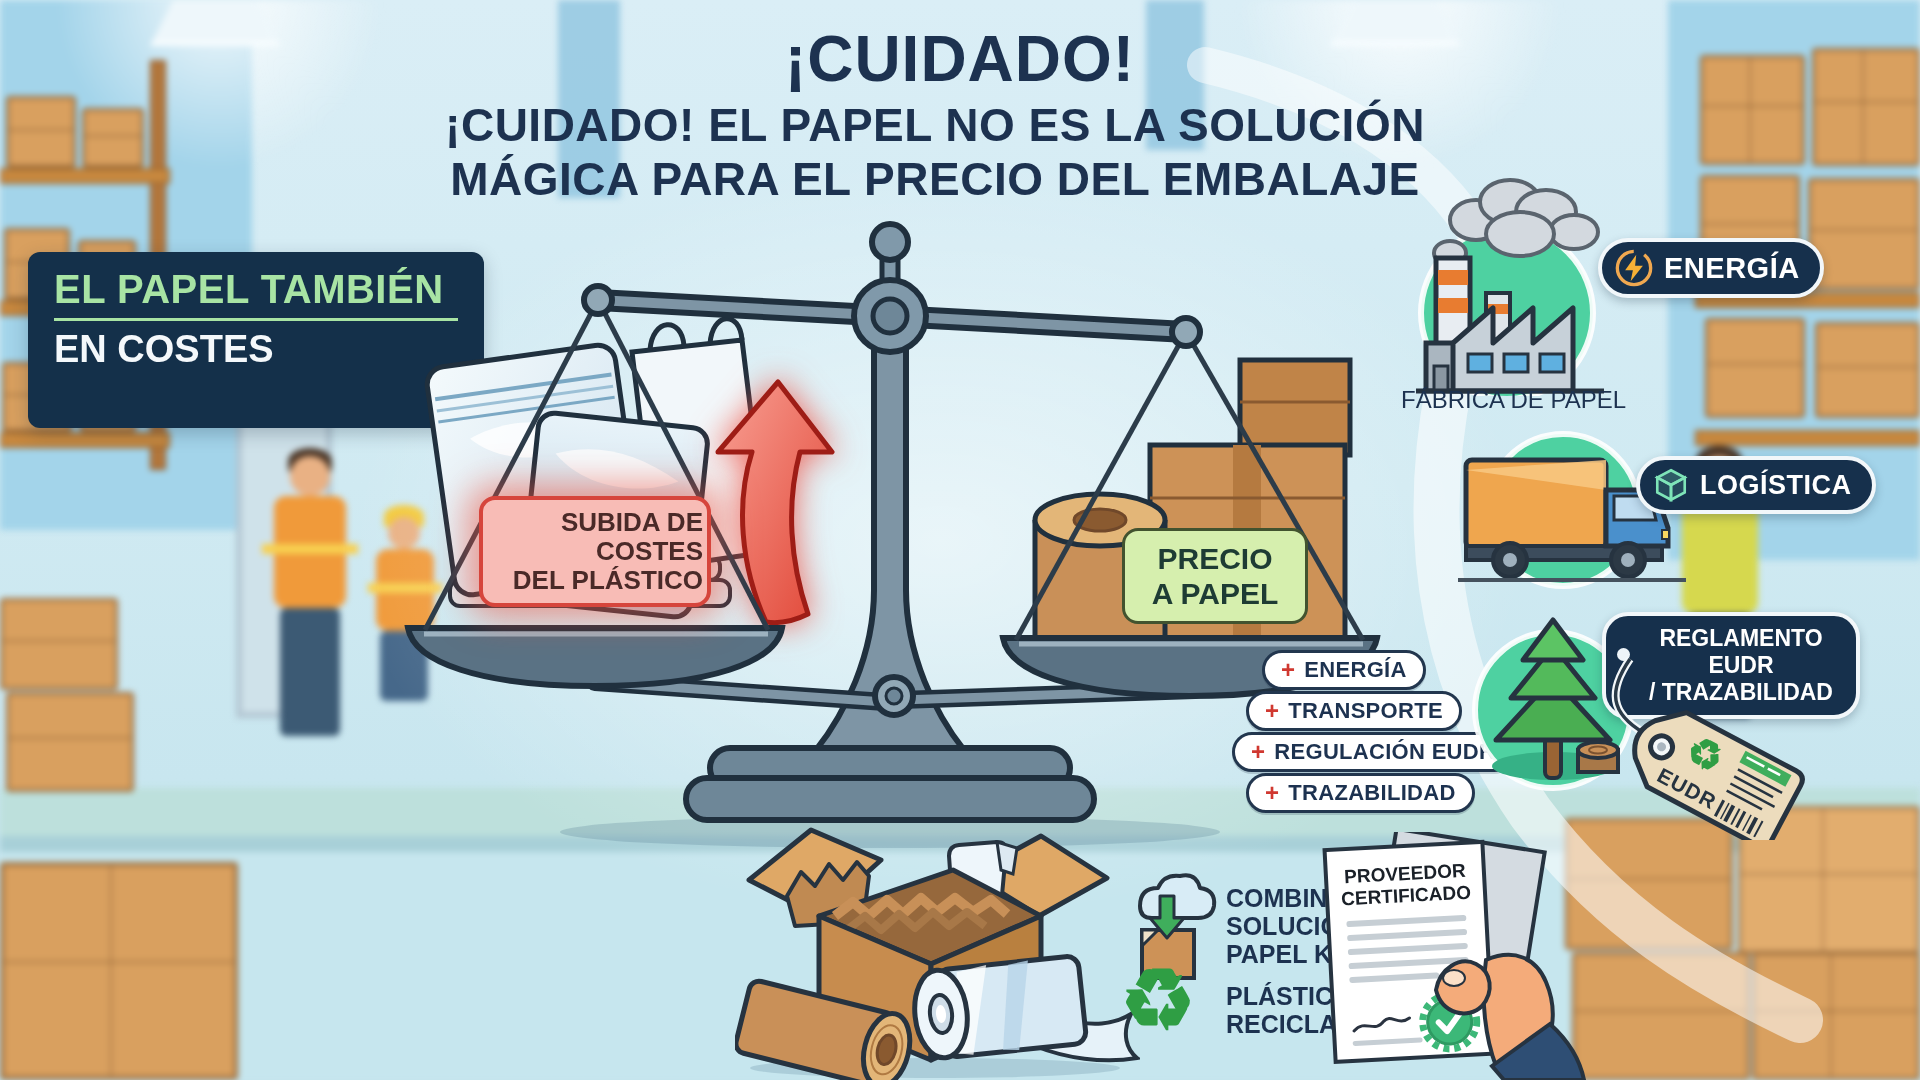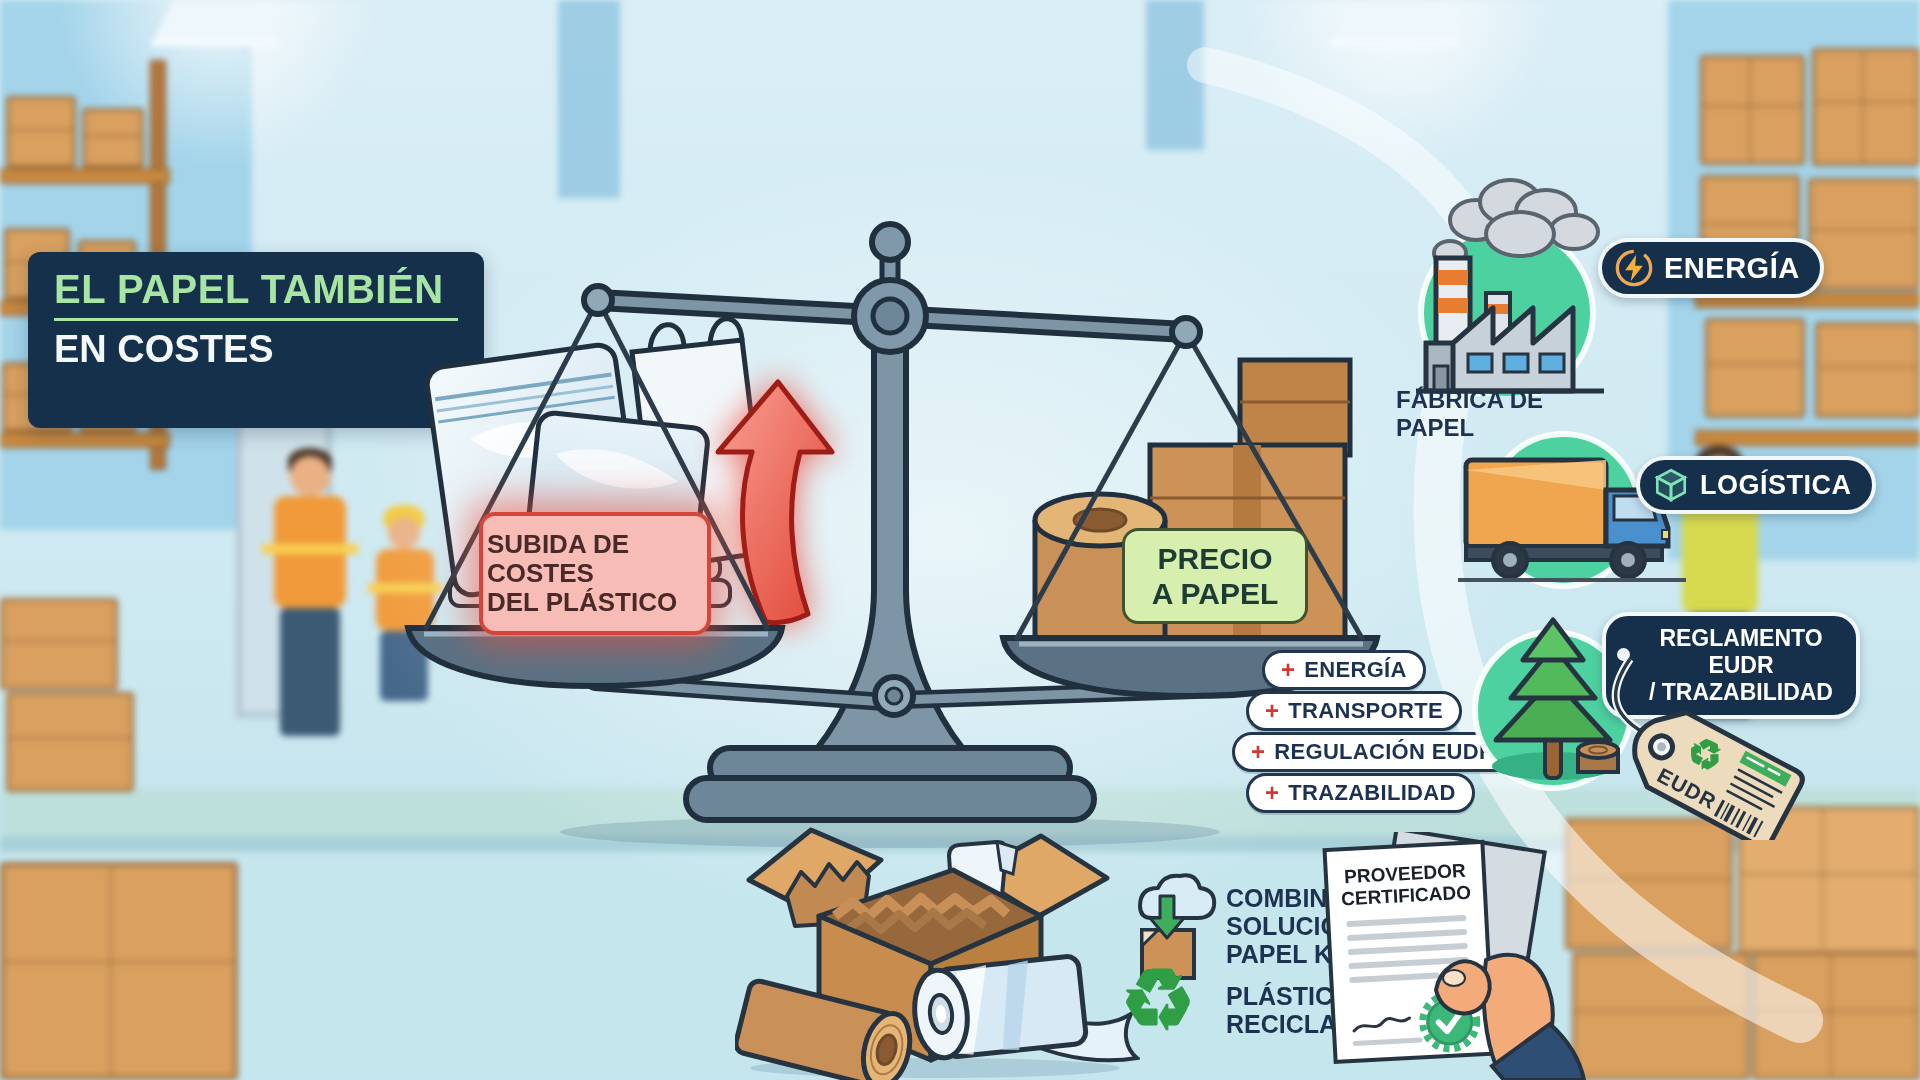--- a/index.html
+++ b/index.html
@@ -43,39 +43,39 @@
 
   
   .left-badge{position:absolute;left:28px;top:252px;width:456px;height:176px;
     background:#14304a;border-radius:12px;padding:14px 26px 10px 26px;
     box-shadow:0 6px 18px rgba(20,40,60,.25);}
   .left-badge .hl{color:#a8e4a4;font-size:40px;line-height:46px;font-weight:800;letter-spacing:.5px;}
   .left-badge .rule{height:3px;background:#a8e4a4;border:none;margin:6px 0 7px 0;}
   .left-badge .wl{color:#f4f8fb;font-size:38px;line-height:43px;font-weight:800;}
 
   
-  .label-red{position:absolute;left:479px;top:512px;width:232px;text-align:left;
-    background:#f8bcb6;border:4px solid #d6453c;border-radius:16px;padding:14px 4px;
+  .label-red{position:absolute;left:479px;top:496px;width:232px;text-align:right;
+    background:#f8bcb6;border:4px solid #d6453c;border-radius:16px;padding:8px 4px;
     font-size:26px;line-height:29px;font-weight:800;color:#4a2a28;
     box-shadow:0 0 34px 12px rgba(238,80,60,.55);}
   .label-red span{display:block;}
   .label-green{position:absolute;left:1122px;top:528px;width:186px;text-align:center;
     background:#d6efae;border:3px solid #42532f;border-radius:16px;padding:10px 4px;
     font-size:30px;line-height:35px;font-weight:800;color:#1e3c34;}
   .label-green span{display:block;}
 
   
   .pill{position:absolute;display:inline-flex;align-items:center;gap:9px;background:#ffffff;
     border:3px solid #22364e;border-radius:999px;padding:3px 16px;
     font-size:22px;font-weight:800;color:#1d3250;letter-spacing:.3px;
     box-shadow:0 2px 0 rgba(30,50,70,.2);white-space:nowrap;}
   .pill .plus{color:#d03830;font-weight:900;font-size:24px;}
 
   
-  .icon-label{position:absolute;text-align:left;font-size:24px;font-weight:700;color:#1d3250;}
+  .icon-label{position:absolute;text-align:right;font-size:24px;font-weight:400;color:#1d3250;}
   .dark-badge{position:absolute;display:inline-flex;align-items:center;gap:10px;
     background:#16304c;border:4px solid #f2f7fa;border-radius:999px;
     padding:6px 20px 6px 12px;color:#ffffff;font-weight:800;letter-spacing:.5px;white-space:nowrap;
     box-shadow:0 4px 10px rgba(20,40,60,.25);}
   .dark-badge.energy{left:1598px;top:238px;font-size:29px;}
   .dark-badge.logi{left:1636px;top:456px;font-size:27px;}
   .reg-badge{position:absolute;left:1602px;top:612px;width:258px;background:#16304c;
     border:4px solid #f2f7fa;border-radius:26px;padding:9px 8px 9px 28px;text-align:center;
     color:#ffffff;font-size:23px;line-height:27px;font-weight:800;
     box-shadow:0 4px 10px rgba(20,40,60,.25);}
@@ -165,20 +165,25 @@
     <div class="bx tall" style="left:1752px;top:952px;width:168px;height:128px;"></div>
   </div>
 
   <div class="centerglow"></div>
 
   <svg class="abs" style="left:0;top:0;" width="1920" height="1080" viewBox="0 0 1920 1080">
     <path d="M1205,65 C1330,95 1420,150 1470,225" fill="none" stroke="rgba(255,255,255,.5)" stroke-width="36" stroke-linecap="round"></path>
     <path d="M1505,215 C1408,430 1412,640 1530,812 C1610,920 1705,975 1800,1020" fill="none" stroke="rgba(255,255,255,.55)" stroke-width="46" stroke-linecap="round"></path>
   </svg>
 
+  <div class="title">¡CUIDADO!</div>
+  <div class="subtitle">
+    <span>¡CUIDADO! EL PAPEL NO ES LA SOLUCIÓN</span>
+    <span>MÁGICA PARA EL PRECIO DEL EMBALAJE</span>
+  </div>
 
   <div class="left-badge">
     <div class="hl">EL PAPEL TAMBIÉN</div>
     <hr class="rule">
     <div class="wl">EN COSTES</div>
   </div>
 
   <svg class="abs" style="left:380px;top:190px;" width="1040" height="680" viewBox="0 0 1040 680">
     <defs>
       <linearGradient id="gradRed" x1="0" y1="0" x2="1" y2="1">

